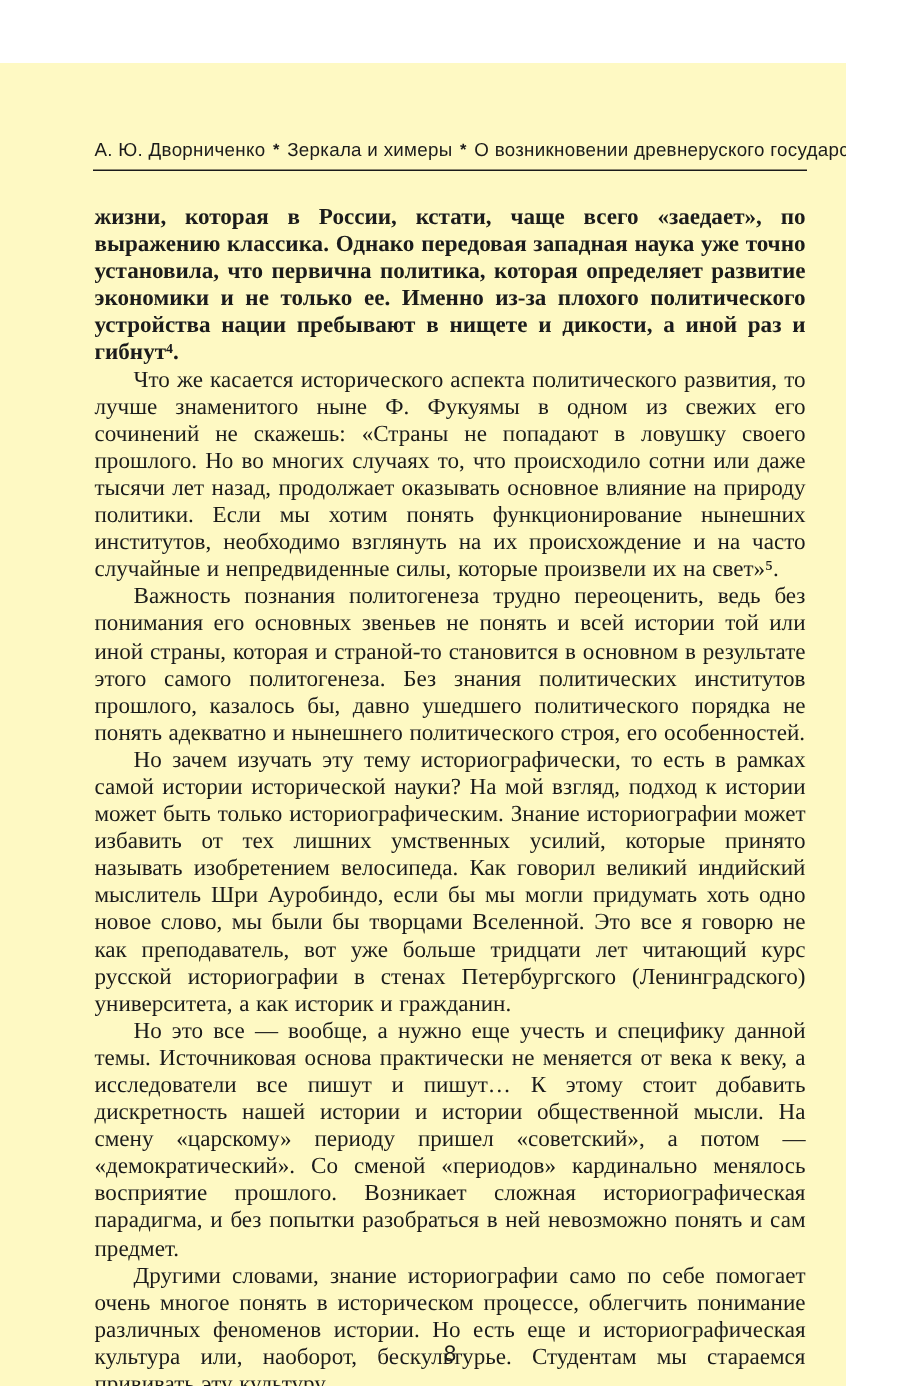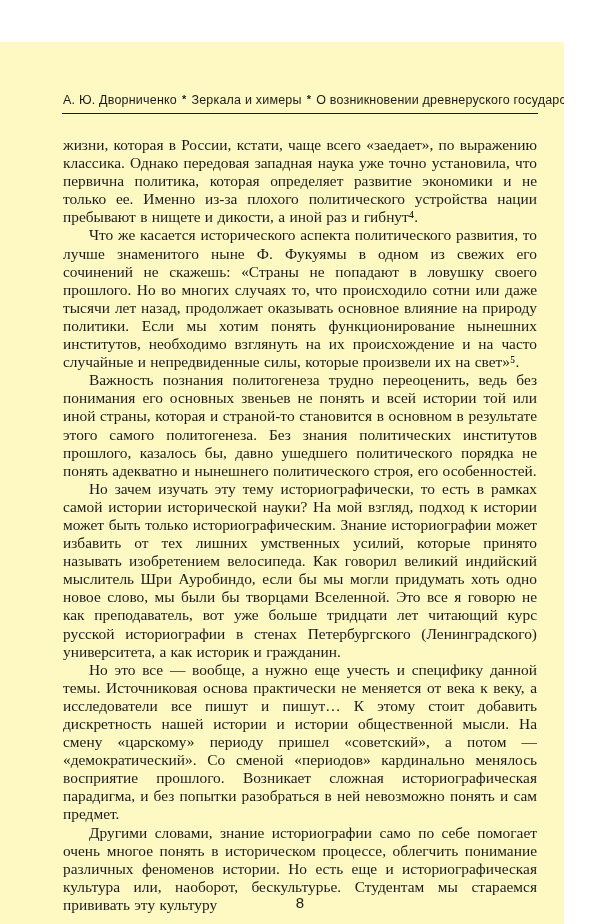--- a/index.html
+++ b/index.html
@@ -53,20 +53,21 @@
   .page-body p {
     margin: 0;
     font-size: 15.4px;
     line-height: 18.1px;
     text-align: justify;
     text-indent: 26px;
     word-spacing: 0.5px;
   }
   .page-body p.no-indent {
     text-indent: 0;
+    font-weight: bold;
   }
   .page-number {
     position: absolute;
     left: 63px;
     top: 852px;
     width: 474px;
     text-align: center;
     font-family: "Liberation Sans", sans-serif;
     font-size: 15px;
     color: #1b1b1b;

